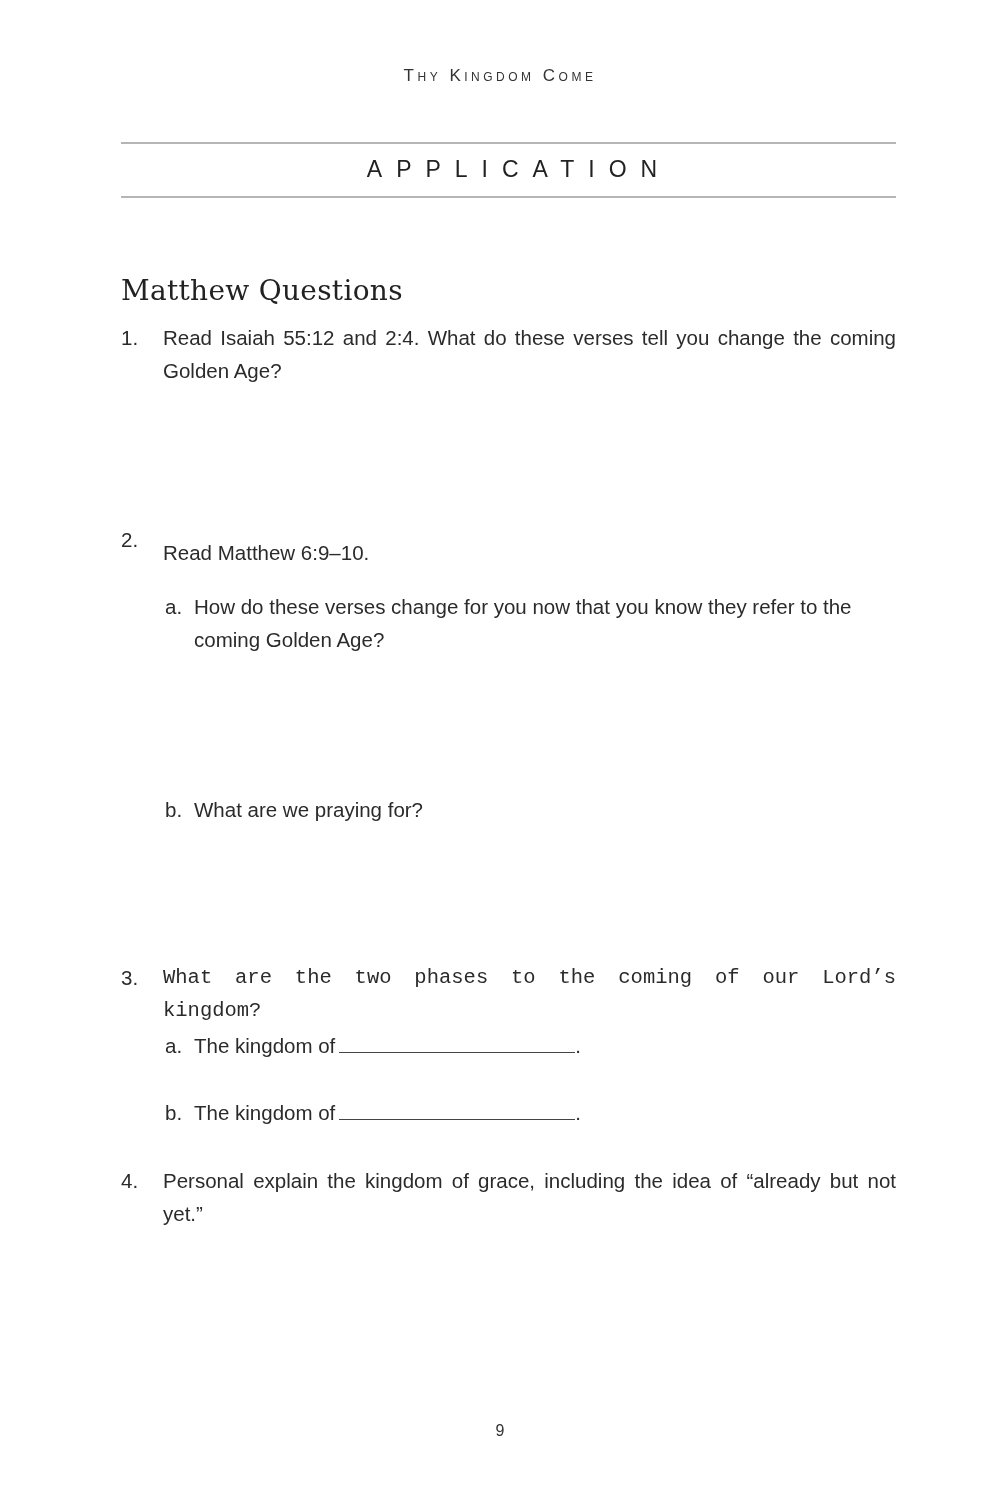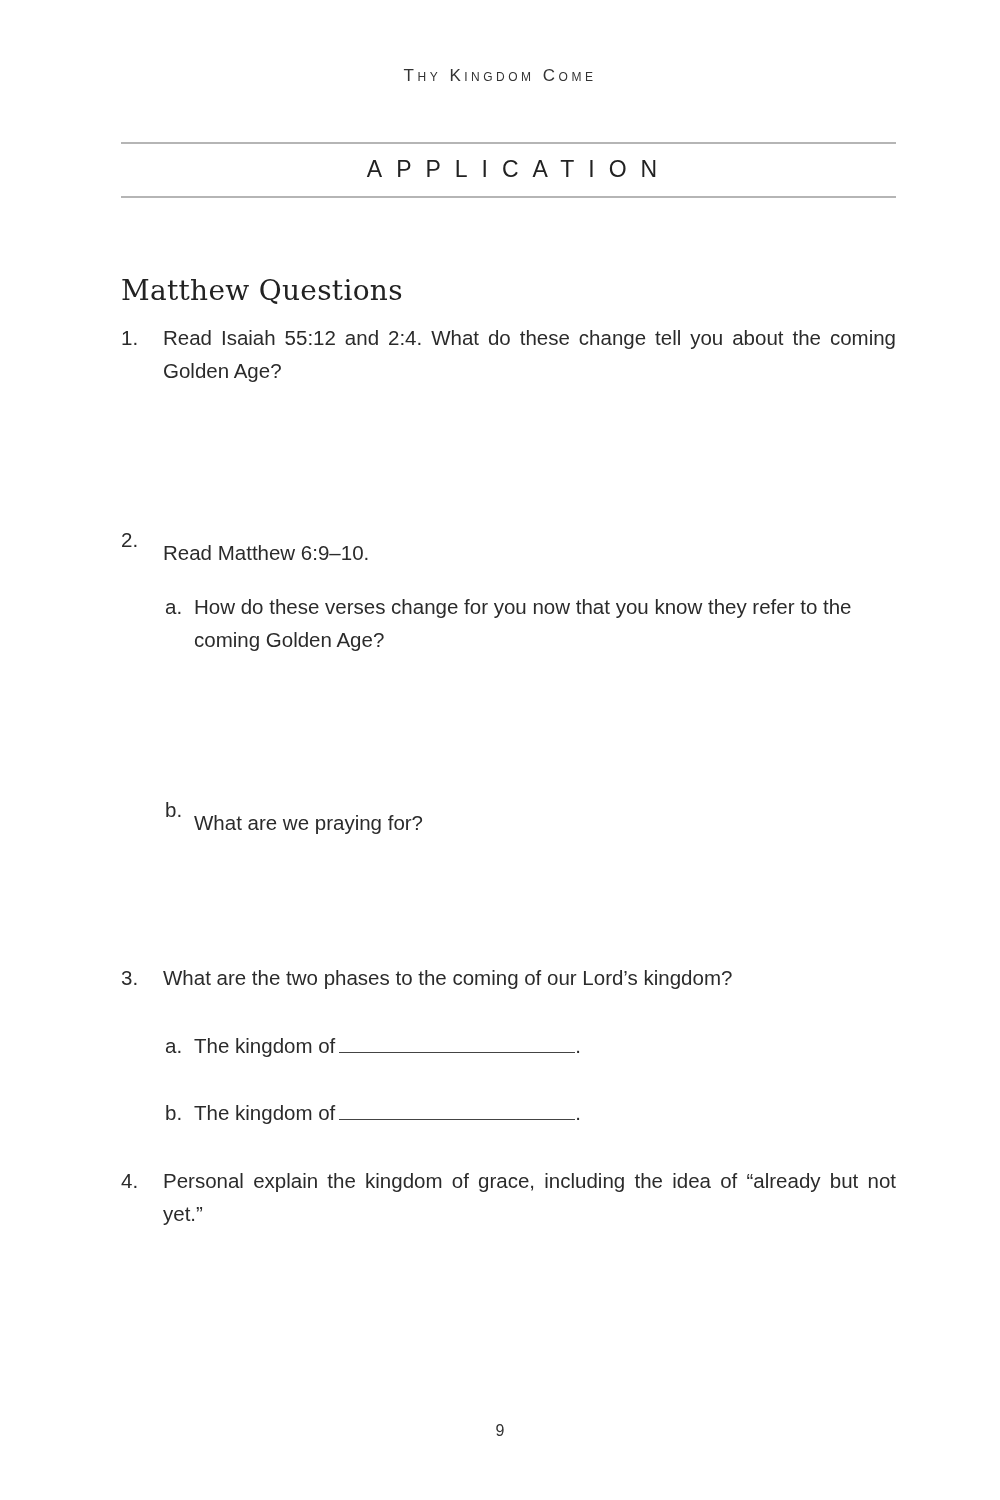--- a/index.html
+++ b/index.html
@@ -38,33 +38,33 @@
 
 <div class="abs running-head">Thy Kingdom Come</div>
 
 <div class="abs rule" style="top:142px;"></div>
 <div class="abs section-title">APPLICATION</div>
 <div class="abs rule" style="top:196px;"></div>
 
 <div class="abs heading">Matthew Questions</div>
 
 <div class="abs body-text num" style="top:321px;">1.</div>
-<div class="abs body-text q-text" style="top:321px;">Read Isaiah 55:12 and 2:4. What do these change tell you about the coming Golden Age?</div>
+<div class="abs body-text q-text" style="top:321px;">Read Isaiah 55:12 and 2:4. What do these verses tell you change the coming Golden Age?</div>
 
 <div class="abs body-text num" style="top:523px;">2.</div>
 <div class="abs body-text q-text" style="top:536px;">Read Matthew 6:9–10.</div>
 
 <div class="abs body-text sub-label" style="top:590px;">a.</div>
 <div class="abs body-text sub-text" style="top:590px;">How do these verses change for you now that you know they refer to the coming Golden Age?</div>
 
 <div class="abs body-text sub-label" style="top:793px;">b.</div>
-<div class="abs body-text sub-text" style="top:793px;margin-top:13px;">What are we praying for?</div>
+<div class="abs body-text sub-text" style="top:793px;">What are we praying for?</div>
 
 <div class="abs body-text num" style="top:961px;">3.</div>
-<div class="abs body-text q-text" style="top:961px;">What are the two phases to the coming of our Lord’s kingdom?</div>
+<div class="abs body-text q-text" style="top:961px;font-family:Liberation Mono, monospace;">What are the two phases to the coming of our Lord’s kingdom?</div>
 
 <div class="abs body-text sub-label" style="top:1029px;">a.</div>
 <div class="abs body-text sub-text" style="top:1029px;">
   <span>The kingdom of</span><span class="blank"></span><span>.</span>
 </div>
 
 <div class="abs body-text sub-label" style="top:1096px;">b.</div>
 <div class="abs body-text sub-text" style="top:1096px;">
   <span>The kingdom of</span><span class="blank"></span><span>.</span>
 </div>

